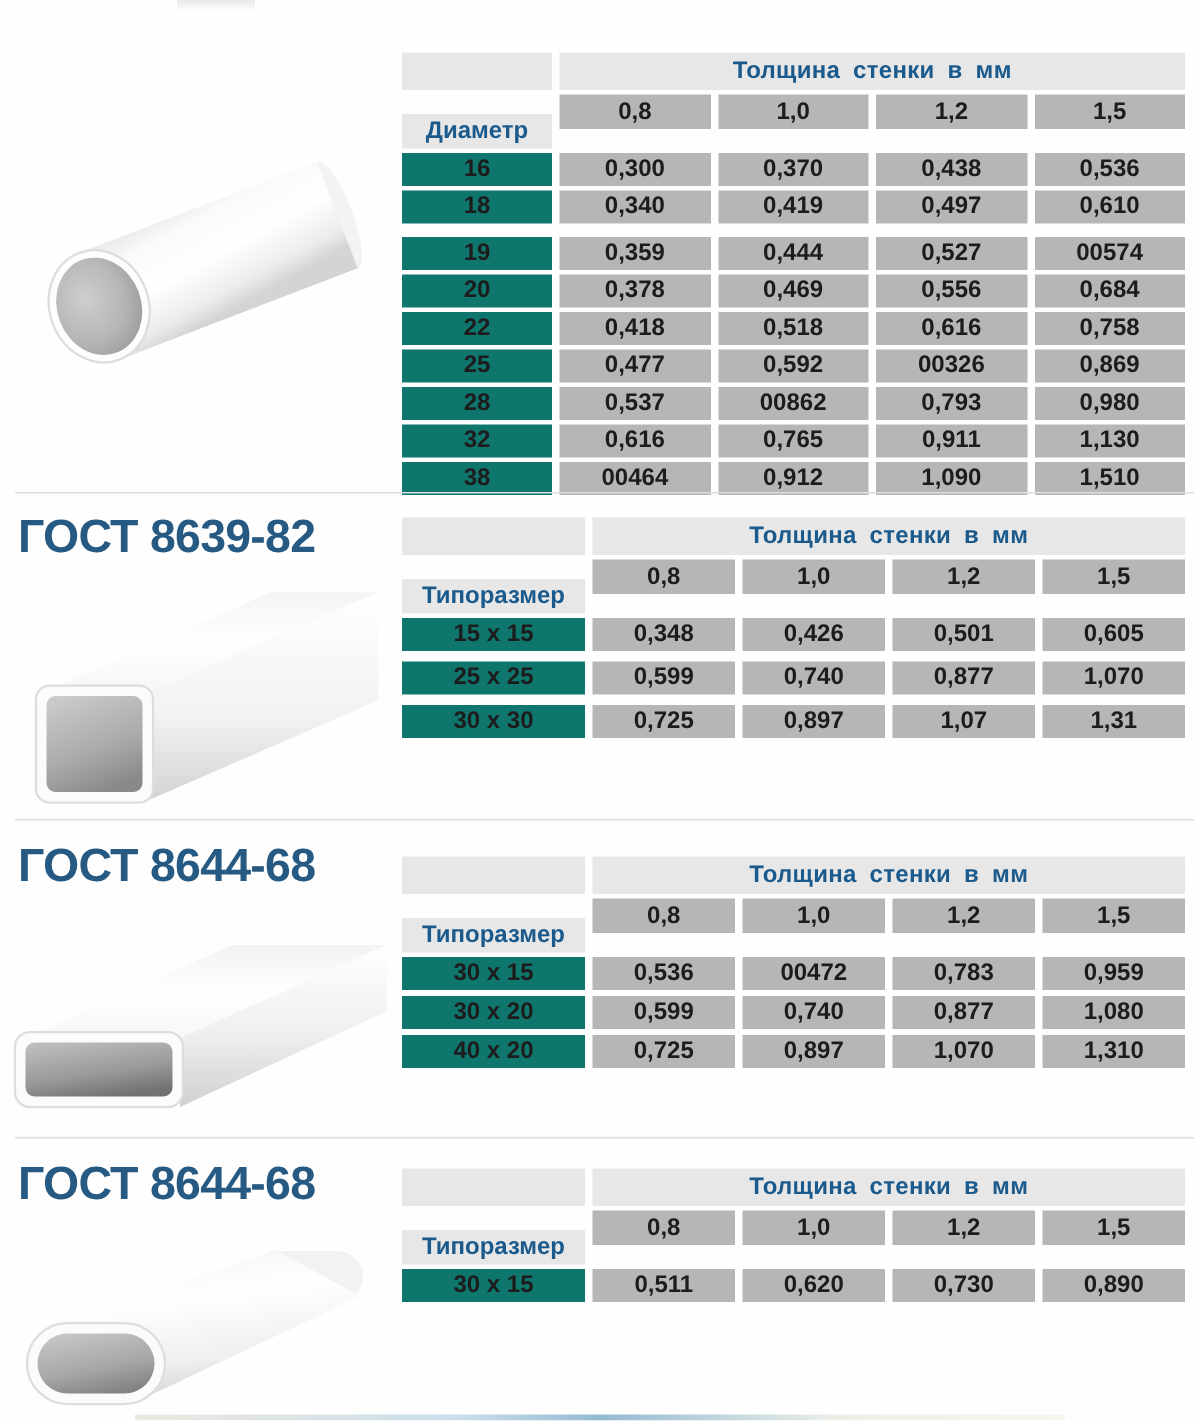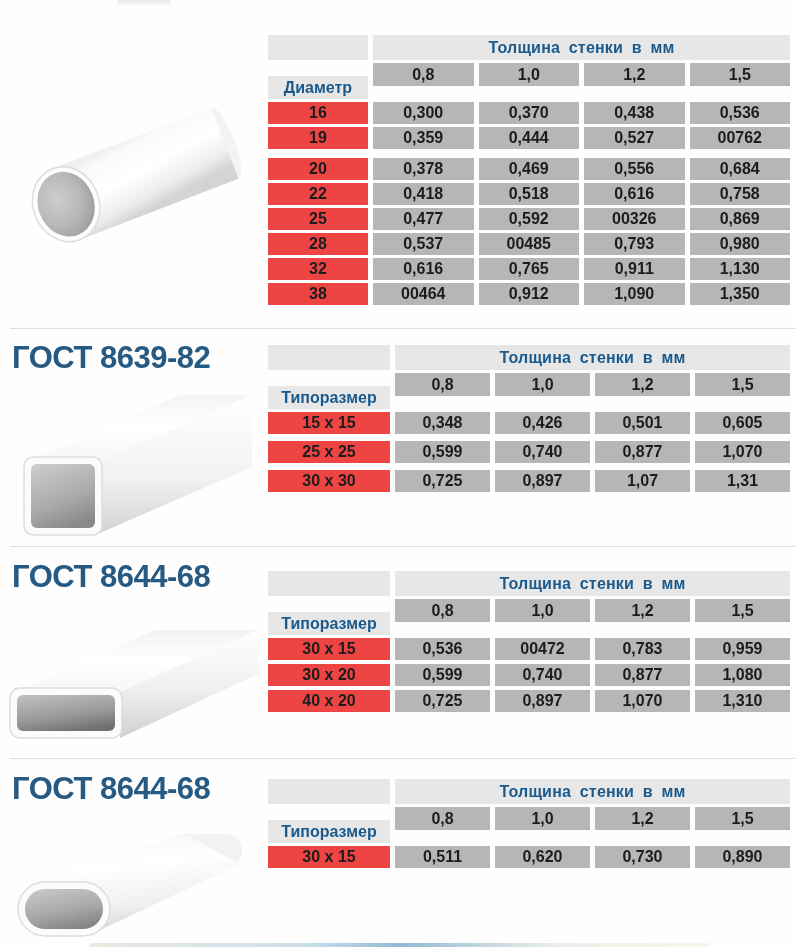--- a/index.html
+++ b/index.html
@@ -10,21 +10,21 @@
                  color:#265a83;letter-spacing:-0.5px;white-space:nowrap;}
   .divider{position:absolute;left:10px;width:786px;height:1px;background:#dedede;}
 
   .pipe-wrap{position:absolute;}
   .pipe-wrap svg{display:block;}
 
   .gtable{position:absolute;left:268px;width:522px;}
   .trow{display:flex;column-gap:5px;margin-bottom:3px;text-align:right;}
   .cell{display:flex;align-items:center;justify-content:center;
         font-size:16px;font-weight:600;color:#1c1c1c;height:22px;}
-  .label-cell{flex:0 0 100px;background:#ef4444;}
+  .label-cell{flex:0 0 100px;background:#0f766e;}
   .t-wide .label-cell{flex:0 0 122px;}
   .span-cell{flex:1;background:#e7e7e7;color:#1a5a8c;font-weight:700;height:25px;
              letter-spacing:0.2px;word-spacing:4px;}
   .spacer{background:#e7e7e7;height:25px;}
   .col-head{color:#1a5a8c;font-weight:700;height:23px;background:#e7e7e7;margin-top:13px;}
   .trow.colhead .data-cell{height:23px;}
   .data-cell{flex:1;background:#b6b6b6;}
   
   #table0 .trow:nth-child(4){margin-bottom:9px;}
   #table1 .trow.data{margin-bottom:7px;}
@@ -83,25 +83,32 @@
         <div class="cell data-cell">1,5</div>
       </div>
       <div class="trow data">
         <div class="cell label-cell">16</div>
         <div class="cell data-cell">0,300</div>
         <div class="cell data-cell">0,370</div>
         <div class="cell data-cell">0,438</div>
         <div class="cell data-cell">0,536</div>
       </div>
       <div class="trow data">
+        <div class="cell label-cell">18</div>
+        <div class="cell data-cell">0,340</div>
+        <div class="cell data-cell">0,419</div>
+        <div class="cell data-cell">0,497</div>
+        <div class="cell data-cell">0,610</div>
+      </div>
+      <div class="trow data">
         <div class="cell label-cell">19</div>
         <div class="cell data-cell">0,359</div>
         <div class="cell data-cell">0,444</div>
         <div class="cell data-cell">0,527</div>
-        <div class="cell data-cell">00762</div>
+        <div class="cell data-cell">00574</div>
       </div>
       <div class="trow data">
         <div class="cell label-cell">20</div>
         <div class="cell data-cell">0,378</div>
         <div class="cell data-cell">0,469</div>
         <div class="cell data-cell">0,556</div>
         <div class="cell data-cell">0,684</div>
       </div>
       <div class="trow data">
         <div class="cell label-cell">22</div>
@@ -113,37 +120,37 @@
       <div class="trow data">
         <div class="cell label-cell">25</div>
         <div class="cell data-cell">0,477</div>
         <div class="cell data-cell">0,592</div>
         <div class="cell data-cell">00326</div>
         <div class="cell data-cell">0,869</div>
       </div>
       <div class="trow data">
         <div class="cell label-cell">28</div>
         <div class="cell data-cell">0,537</div>
-        <div class="cell data-cell">00485</div>
+        <div class="cell data-cell">00862</div>
         <div class="cell data-cell">0,793</div>
         <div class="cell data-cell">0,980</div>
       </div>
       <div class="trow data">
         <div class="cell label-cell">32</div>
         <div class="cell data-cell">0,616</div>
         <div class="cell data-cell">0,765</div>
         <div class="cell data-cell">0,911</div>
         <div class="cell data-cell">1,130</div>
       </div>
       <div class="trow data">
         <div class="cell label-cell">38</div>
         <div class="cell data-cell">00464</div>
         <div class="cell data-cell">0,912</div>
         <div class="cell data-cell">1,090</div>
-        <div class="cell data-cell">1,350</div>
+        <div class="cell data-cell">1,510</div>
       </div>
     </div>
 
   <div class="divider" style="top:328px"></div>
 
   <div class="section-title" style="top:340px">ГОСТ 8639-82</div>
 
   <div class="pipe-wrap" style="left:4px;top:385px">
     <svg width="256" height="160" viewBox="0 0 256 160">
       <defs>

